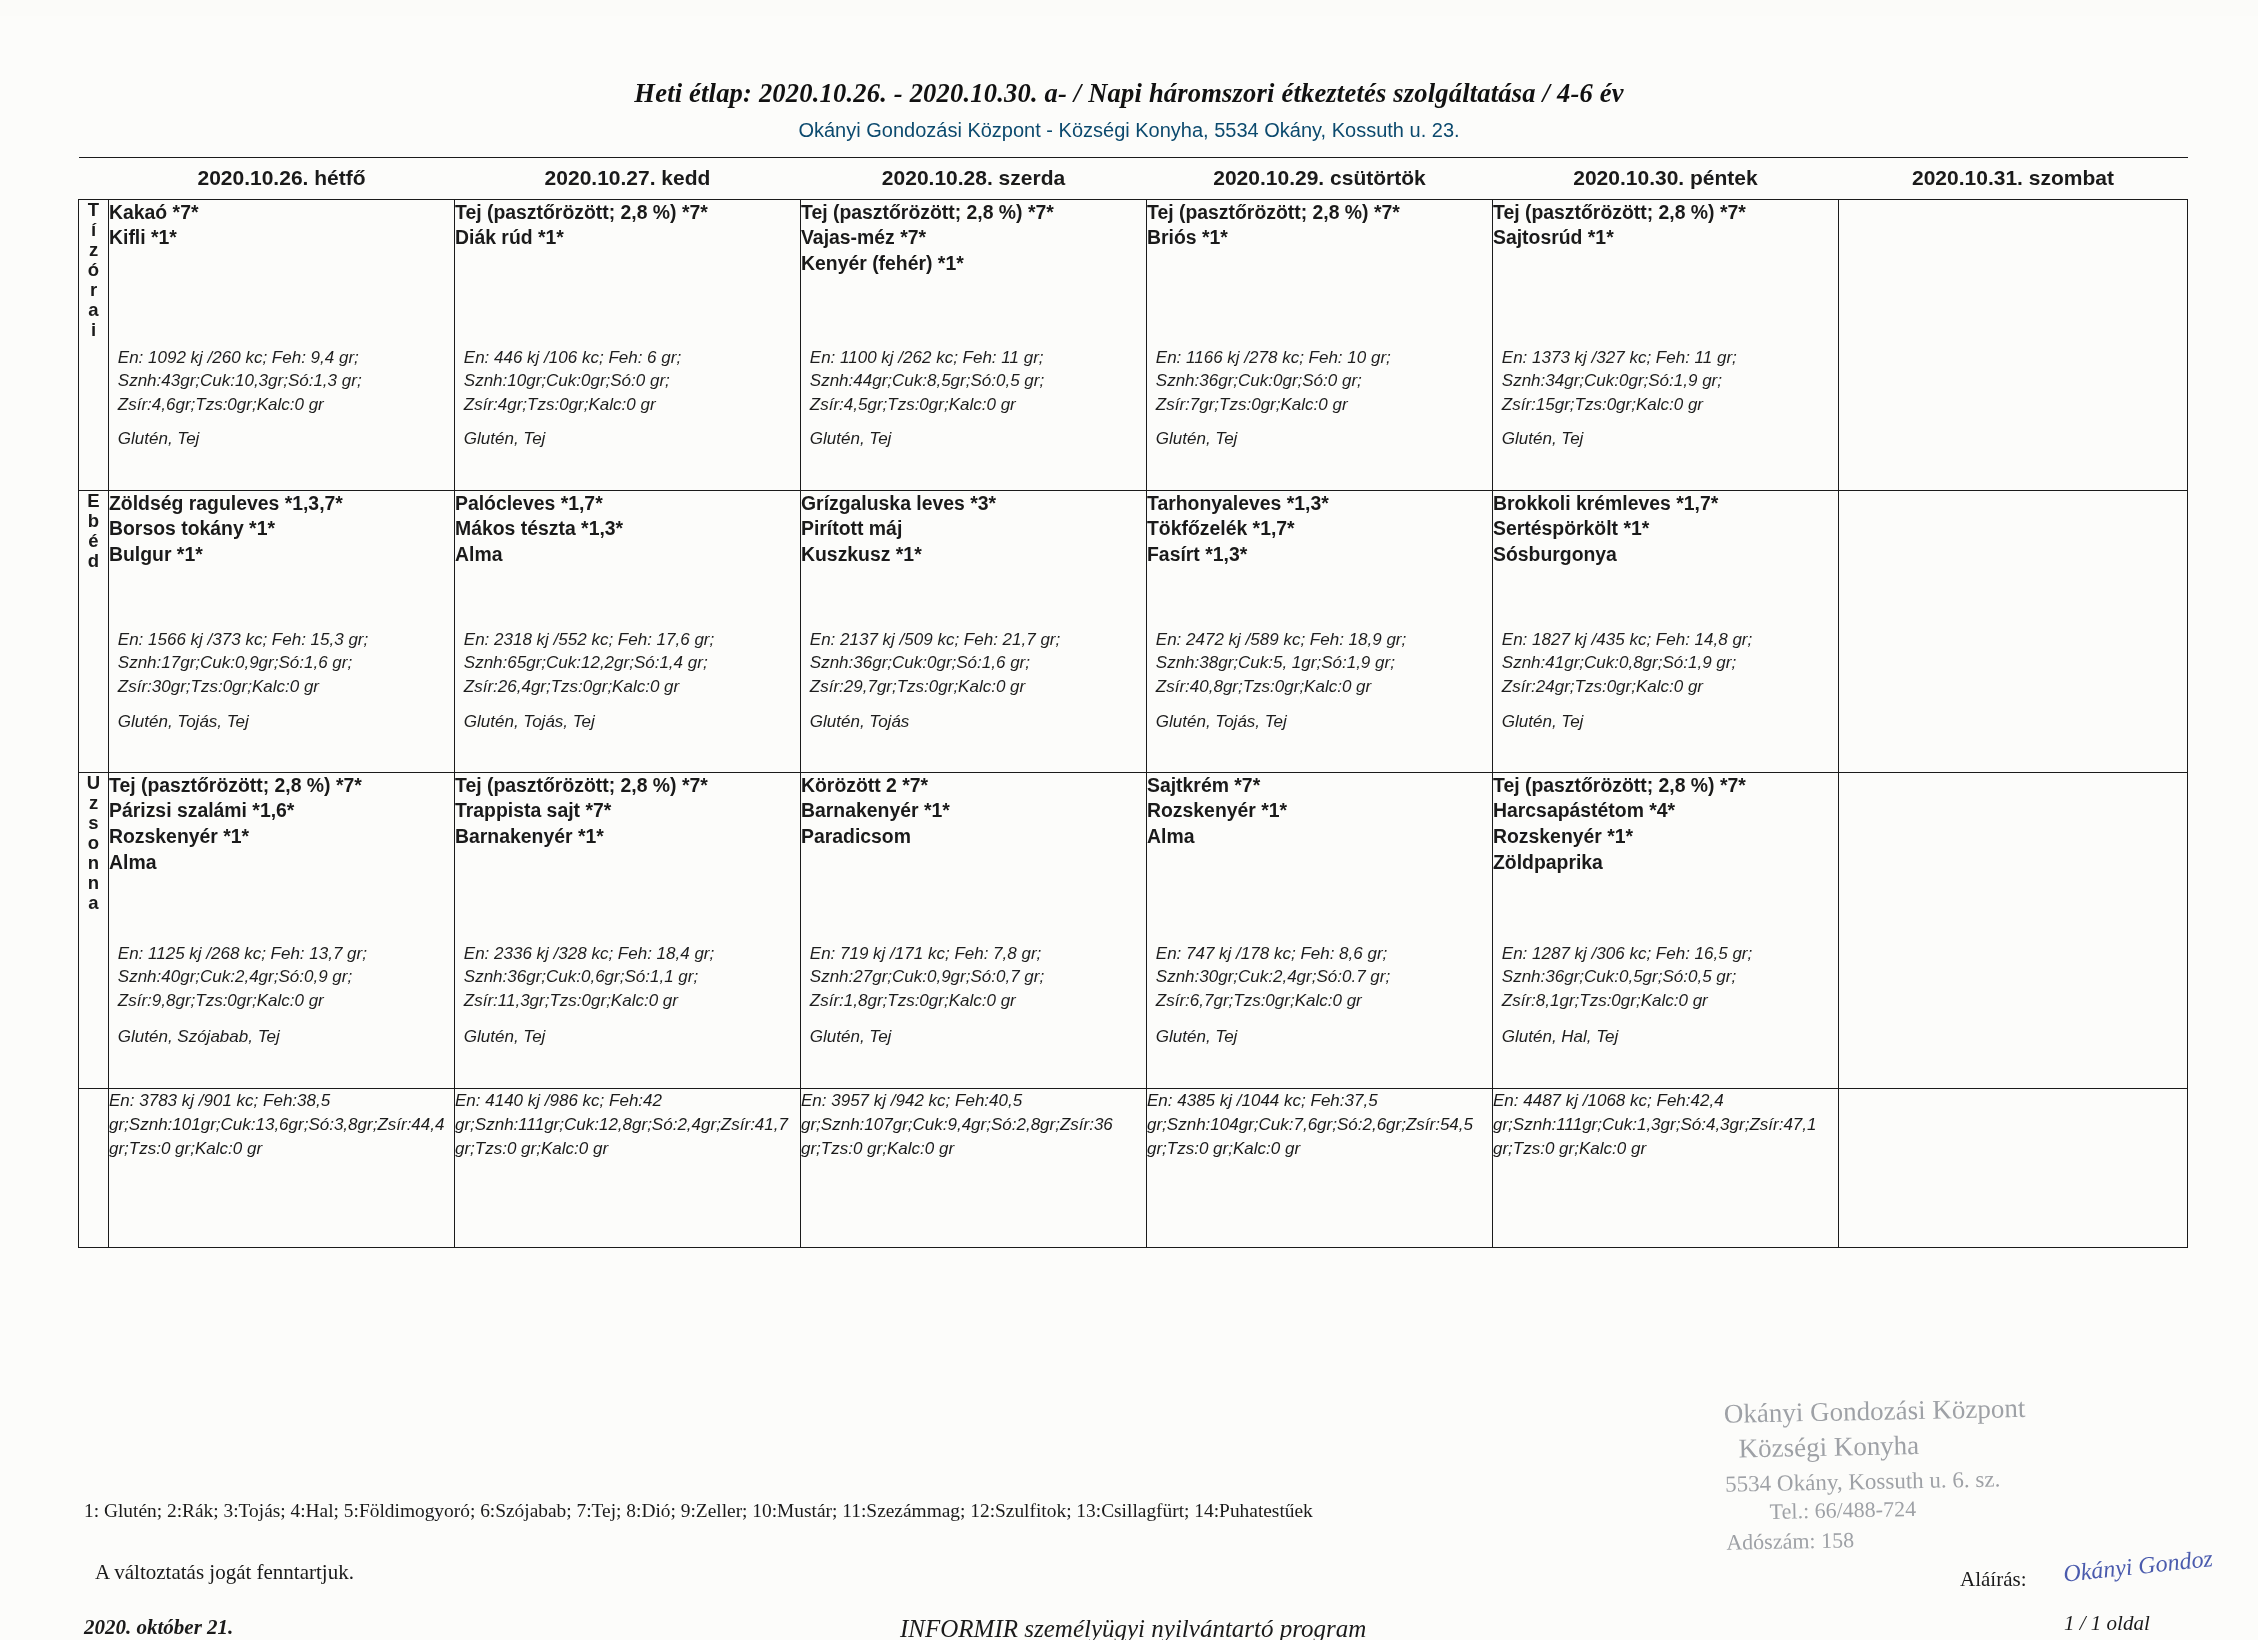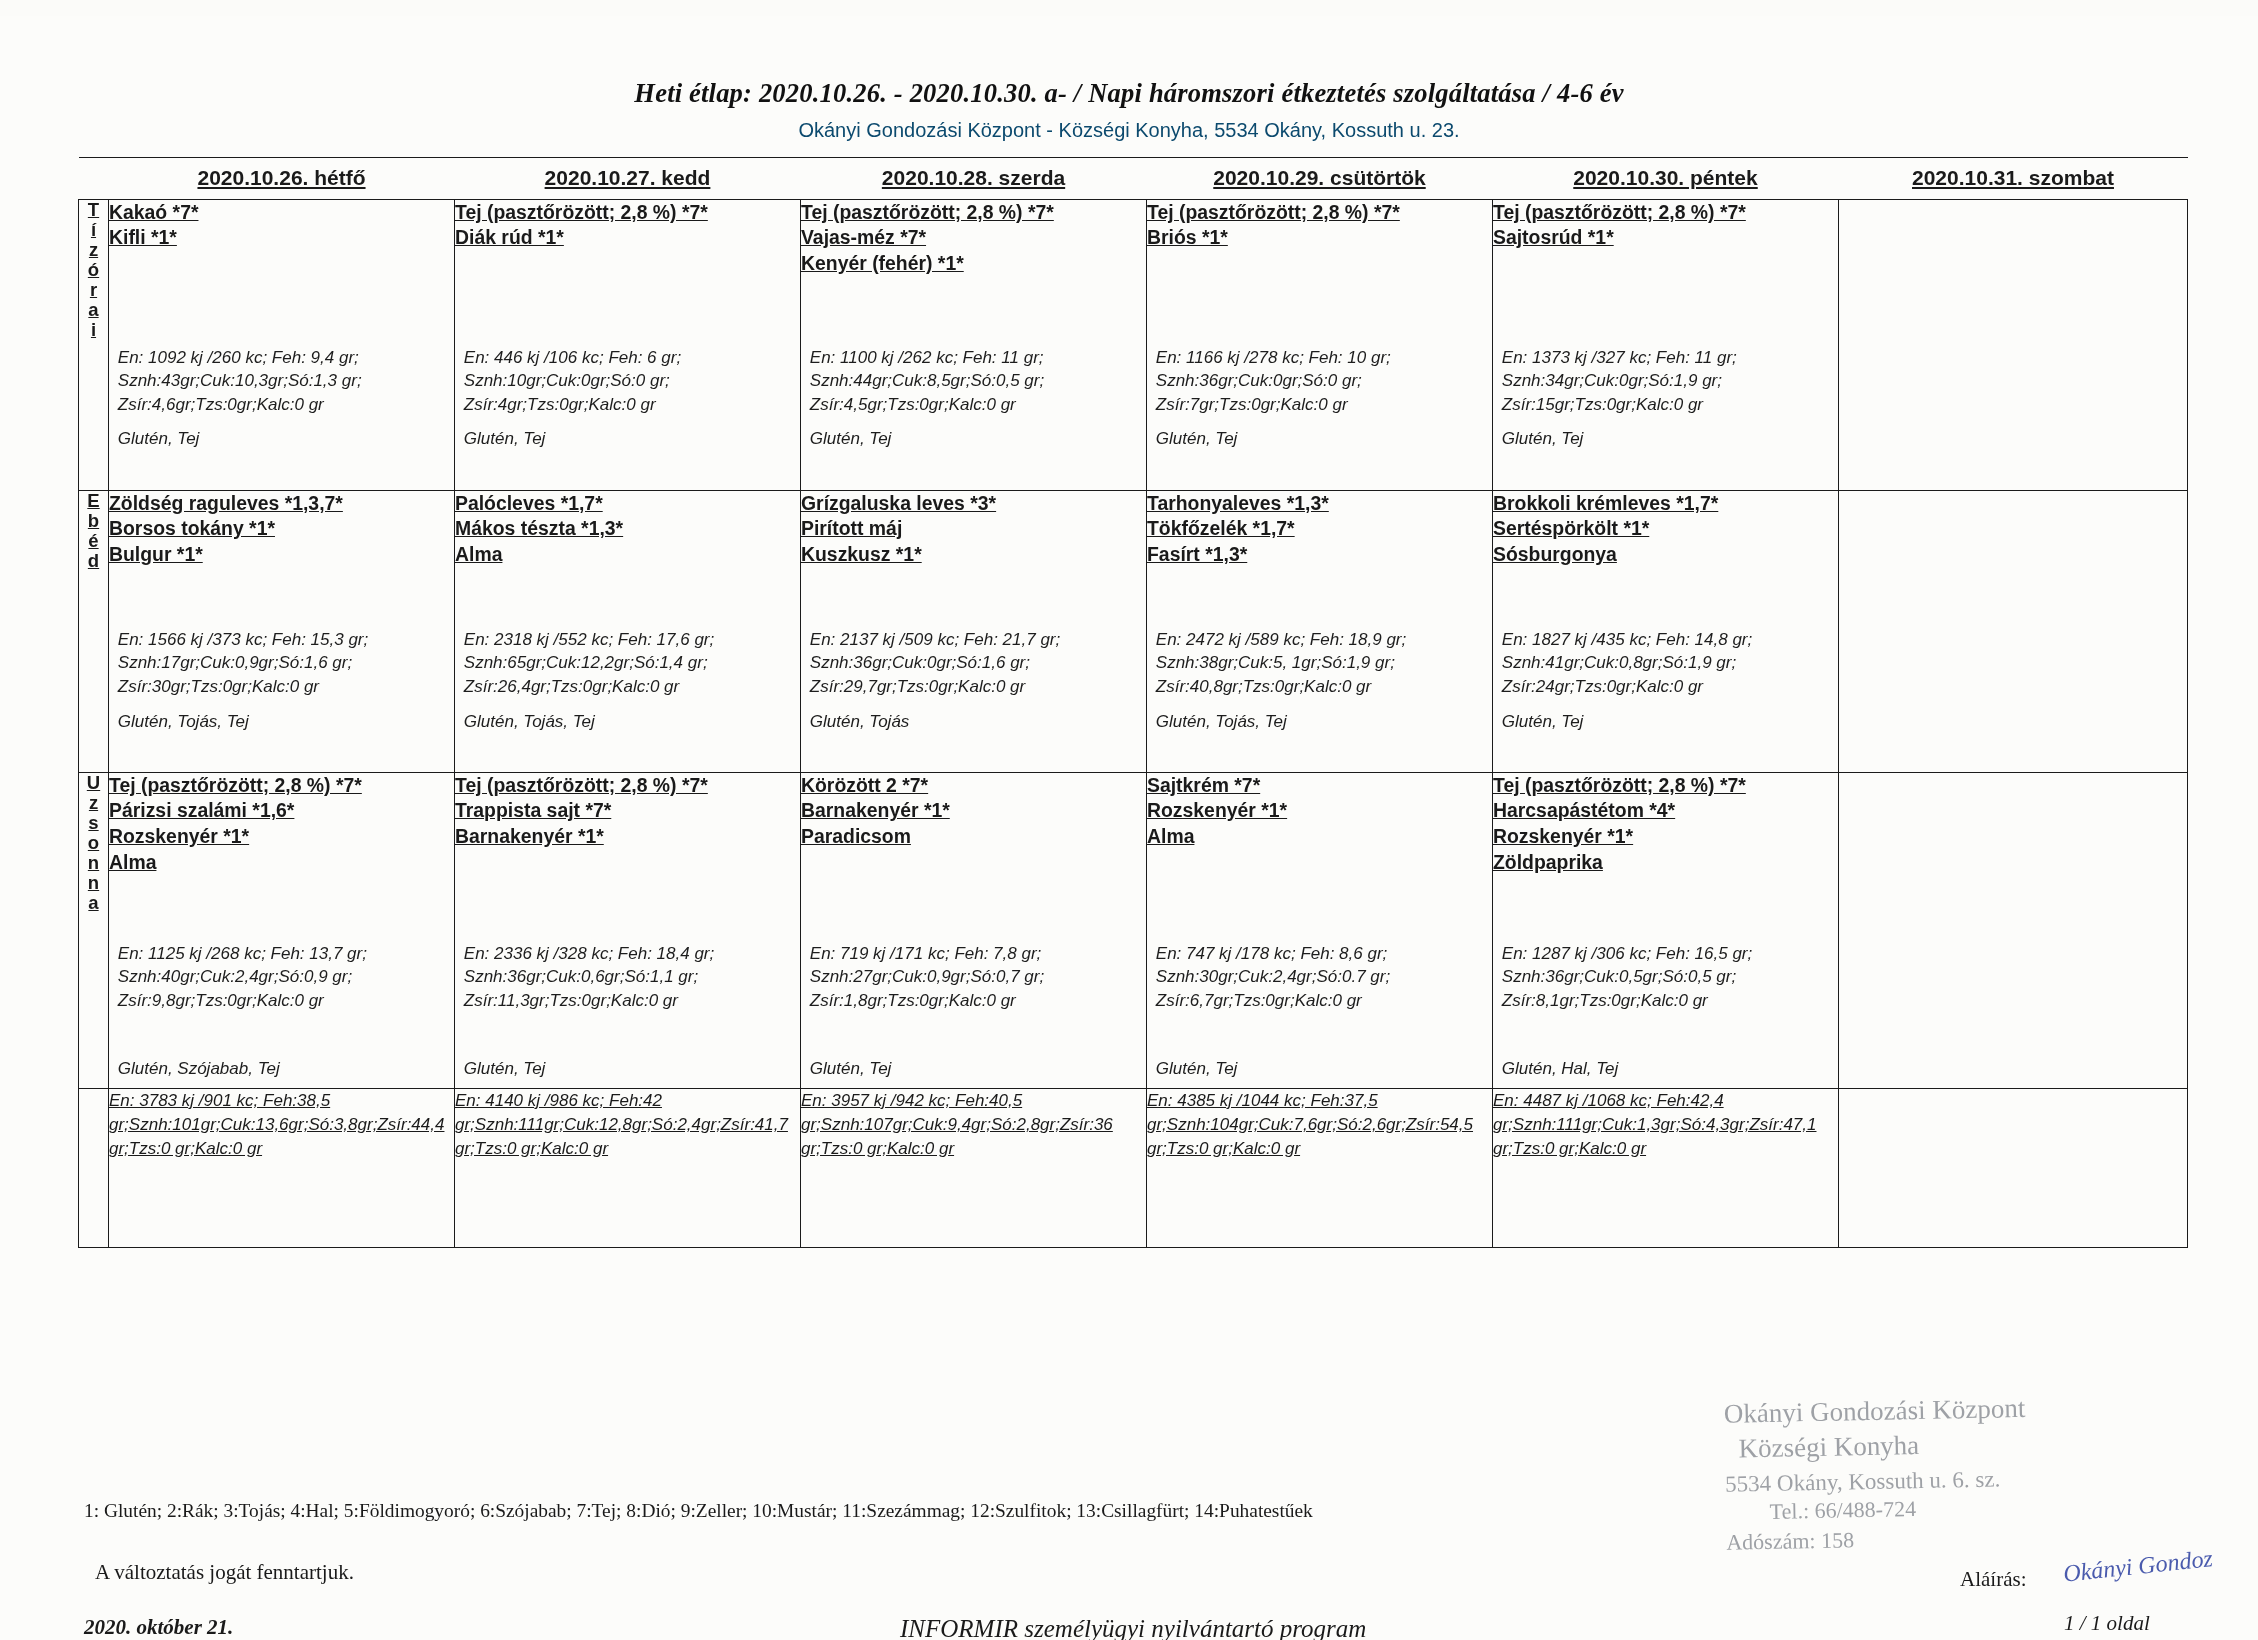--- a/index.html
+++ b/index.html
@@ -50,21 +50,20 @@
     left: 78px;
     top: 141px;
     width: 2109px;
     border-collapse: collapse;
     table-layout: fixed;
   }
   .menu-table td, .menu-table th {
     border: 1.4px solid #1b1b1b;
     vertical-align: top;
     padding: 0;
-    text-decoration: underline;
   }
   .hdr-row th {
     border-left: none;
     border-right: none;
     border-top: 1.9px solid #1b1b1b;
     border-bottom: 1.9px solid #1b1b1b;
     font-size: 21px;
     font-weight: bold;
     text-align: center;
     padding: 8px 0 8.8px 0;
@@ -110,21 +109,21 @@
     font-style: italic;
     font-size: 17px;
     color: #1d1d1d;
   }
   
   .r-tizorai .nutri { top: 146px; }
   .r-tizorai .allerg { top: 229px; }
   .r-ebed .nutri { top: 137px; }
   .r-ebed .allerg { top: 221px; }
   .r-uzsonna .nutri { top: 169px; }
-  .r-uzsonna .allerg { top: 254px; margin-top: 32px; }
+  .r-uzsonna .allerg { top: 254px; }
 
   .total-cell {
     padding: 8.8px 8.8px 7px 10.6px;
     font-style: italic;
     font-size: 17px;
     line-height: 1.42;
     white-space: pre-line;
   }
   
   .stamp {

